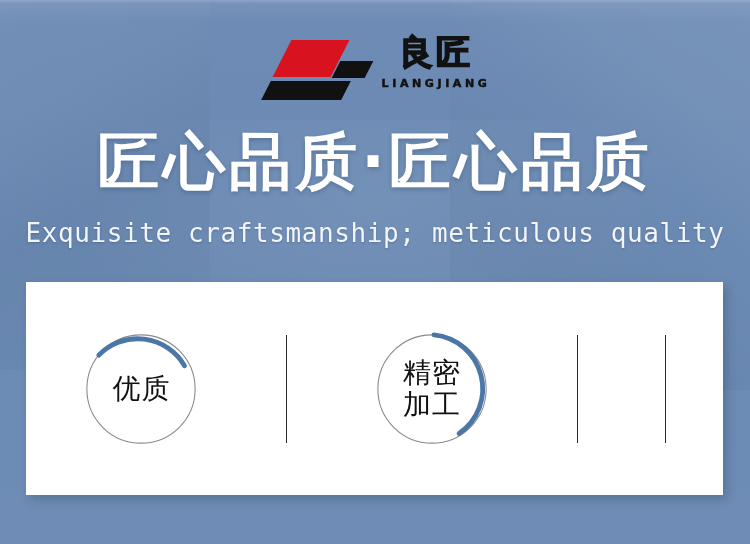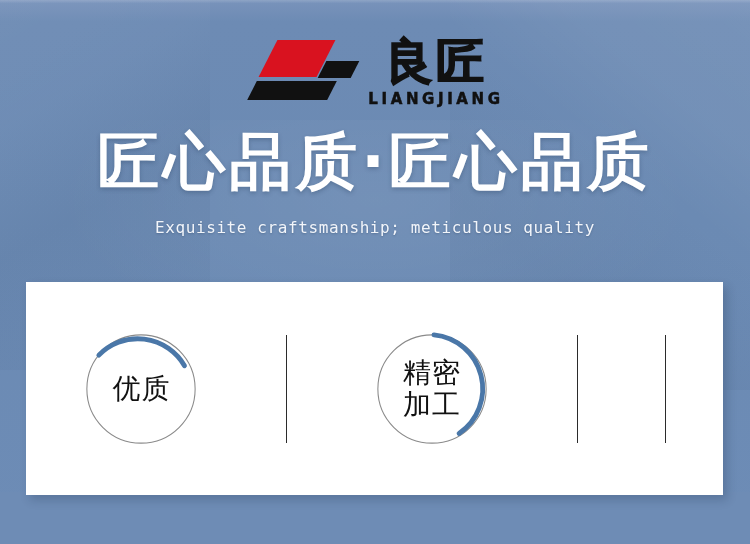--- a/index.html
+++ b/index.html
@@ -100,31 +100,31 @@
     transform: skewX(-27deg);
   }
   .logo-text {
     display: flex;
     flex-direction: column;
     align-items: center;
     line-height: 1;
     margin-top: 0px;
   }
   .logo-cn {
-    font-family: Liberation Sans, sans-serif;
-    font-size: 48px;
+    font-family: Liberation Mono, monospace;
+    font-size: 34px;
     font-weight: 700;
     color: #111111;
     letter-spacing: 3px;
     line-height: 1;
     -webkit-text-stroke: 1.6px #111111;
   }
   .logo-en {
     font-family: "DejaVu Sans", "Liberation Sans", sans-serif;
-    font-size: 15px;
+    font-size: 11px;
     font-weight: 700;
     color: #111111;
     letter-spacing: 3.6px;
     margin-top: 6px;
     -webkit-text-stroke: 0.5px #111111;
   }
 
   
   .headline {
     position: absolute;
@@ -136,21 +136,21 @@
     letter-spacing: 4px;
     line-height: 1.12;
     text-shadow: 0 2px 4px rgba(32,55,86,0.30);
     white-space: nowrap;
   }
   .subline {
     position: absolute;
     top: 218px; left: 0; right: 0;
     text-align: center;
     font-family: "DejaVu Sans Mono", "Liberation Mono", monospace;
-    font-size: 16px;
+    font-size: 26px;
     font-weight: 400;
     color: #f2f5fa;
     letter-spacing: 0.6px;
     text-shadow: 0 1px 2px rgba(32,55,86,0.30);
     white-space: nowrap;
   }
 
   
   .card {
     position: absolute;

